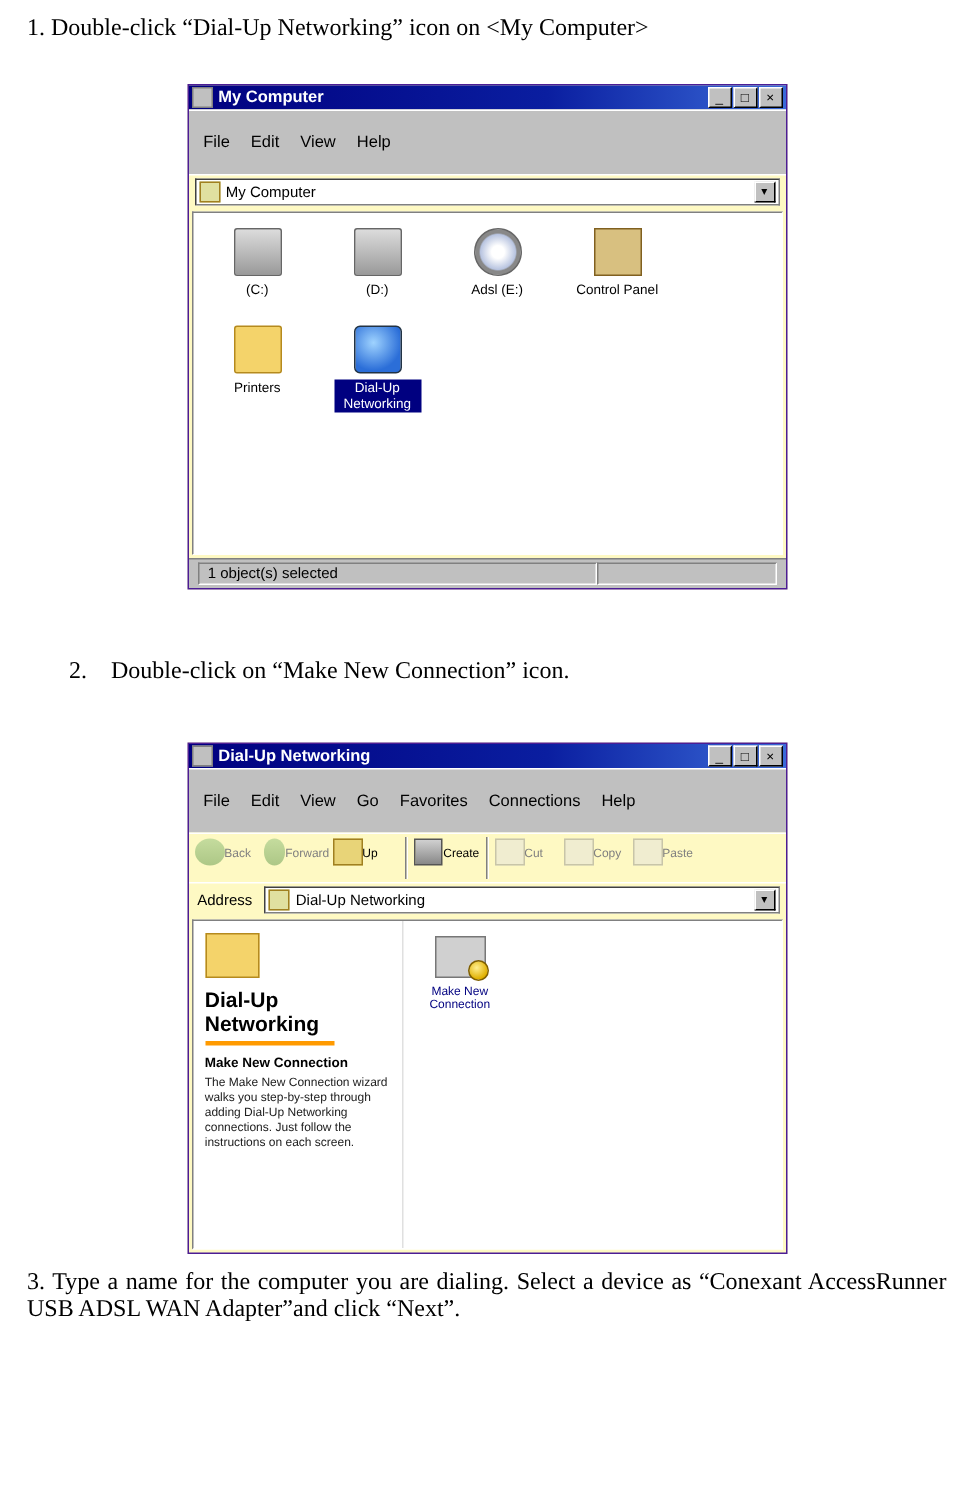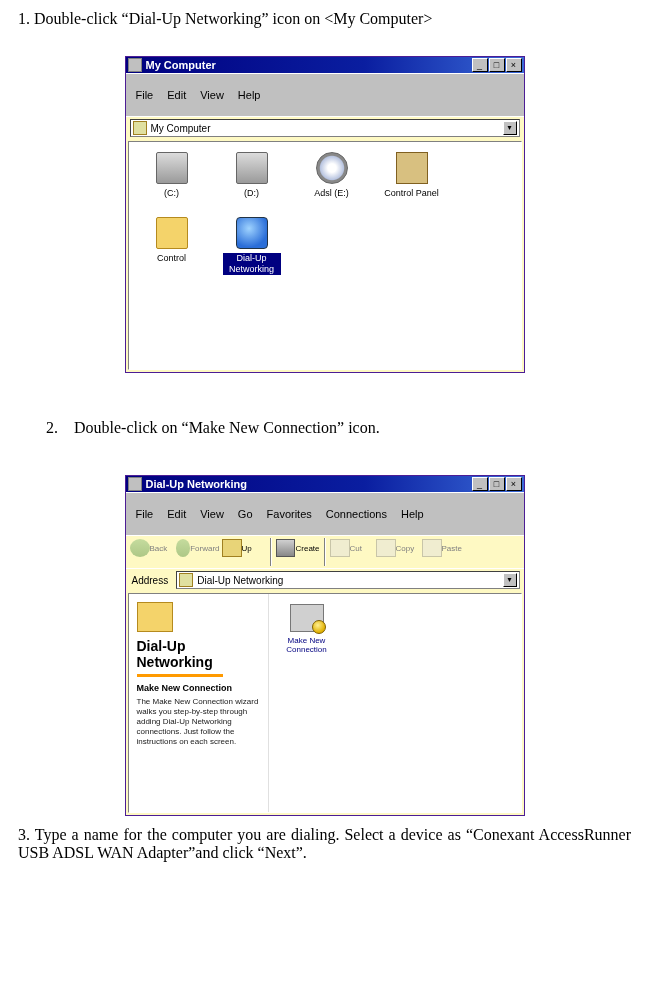--- a/index.html
+++ b/index.html
@@ -211,28 +211,32 @@
         <span class="cap">Adsl (E:)</span>
       </div>
       <div class="fsicon">
         <div class="pic panel"></div>
         <span class="cap">Control Panel</span>
       </div>
     </div>
     <div class="icon-row">
       <div class="fsicon">
         <div class="pic folder-ico"></div>
-        <span class="cap">Control</span>
+        <span class="cap">Printers</span>
       </div>
       <div class="fsicon selected">
         <div class="pic globe"></div>
         <span class="cap">Dial-Up Networking</span>
       </div>
     </div>
     <div style="height:70px"></div>
+  </div>
+  <div class="statusbar">
+    <div class="status-cell">1 object(s) selected</div>
+    <div class="status-cell" style="flex:0 0 120px"></div>
   </div>
 </div>
 
 <div style="height:36px"></div>
 
 <p class="step-text indent">
   <span>2.</span>&nbsp;&nbsp;&nbsp;
   <span>Double-click on “Make New Connection” icon.</span>
 </p>
 

